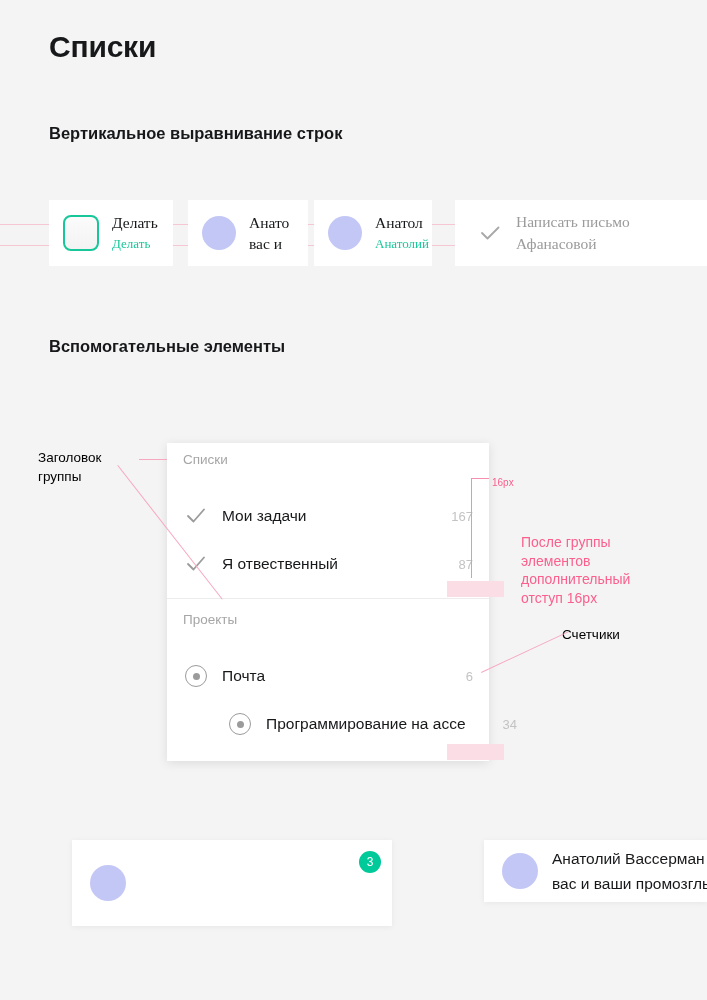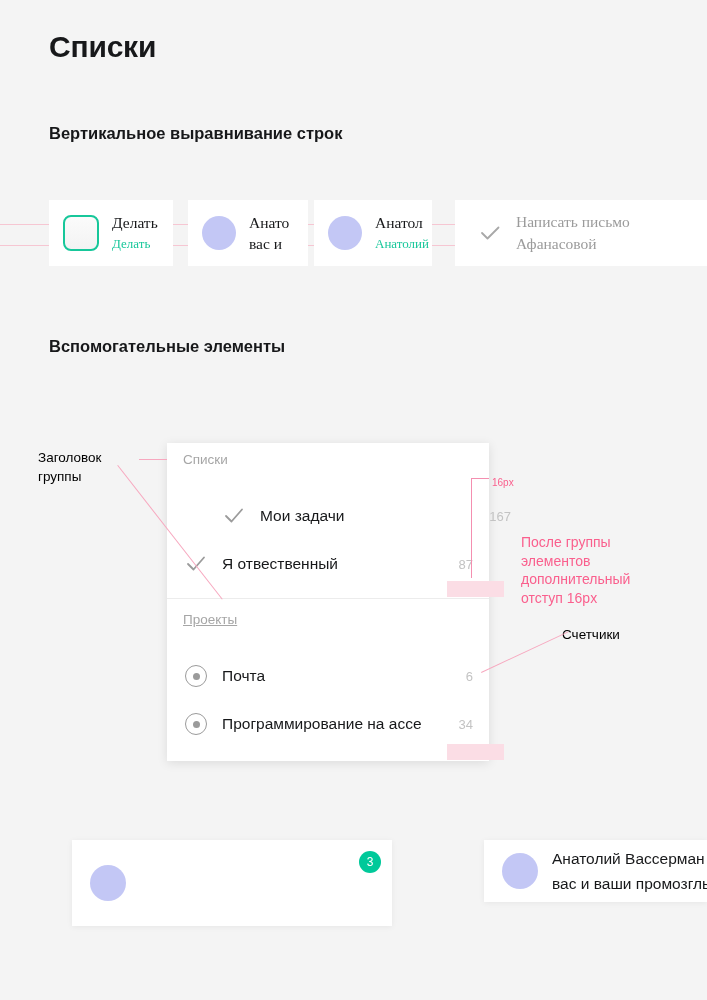--- a/index.html
+++ b/index.html
@@ -105,21 +105,21 @@
     background: #ffffff;
     box-shadow: 0 2px 10px rgba(0,0,0,0.10);
   }
   .group-head {
     position: absolute;
     left: 16px;
     font-size: 13.5px;
     color: #a6a6a6;
   }
   .group-head.gh1 { top: 452px; }
-  .group-head.gh2 { top: 612px; text-decoration: underline; }
+  .group-head.gh2 { top: 612px; }
 
   .list-item {
     position: absolute;
     left: 167px;
     width: 322px;
     height: 48px;
     display: flex;
     align-items: center;
   }
   .li-icon { width: 26px; margin-left: 16px; flex: none; display: flex; align-items: center; justify-content: center; }
@@ -293,21 +293,21 @@
         <div class="card-line2 muted">Афанасовой</div>
       </div>
     </div>
 
   </div>
 
   <div class="list-panel"></div>
 
   <div class="group-head gh1" style="left:183px;">Списки</div>
 
-  <div class="list-item" style="top:492px;padding-left:38px;">
+  <div class="list-item" style="top:492px;">
     <span class="li-icon">
       <svg width="24" height="24" viewBox="0 0 24 24">
         <path d="M4 12 L9.5 17.5 L20 5.5" fill="none" stroke="#9b9b9b" stroke-width="1.8" stroke-linecap="round" stroke-linejoin="round"></path>
       </svg>
     </span>
     <span class="li-label">Мои задачи</span>
     <span class="li-count">167</span>
   </div>
 
   <div class="list-item" style="top:540px;">
@@ -328,21 +328,21 @@
   <div class="list-item" style="top:652px;">
     <span class="li-icon">
       <span class="target-ic">
           <i></i>
         </span>
     </span>
     <span class="li-label">Почта</span>
     <span class="li-count">6</span>
   </div>
 
-  <div class="list-item" style="top:700px;">
+  <div class="list-item" style="top:700px;padding-left:44px;">
     <span class="li-icon">
       <span class="target-ic">
           <i></i>
         </span>
     </span>
     <span class="li-label">Программирование на ассе</span>
     <span class="li-count">34</span>
   </div>
 
   <div class="spacer-band b2"></div>

